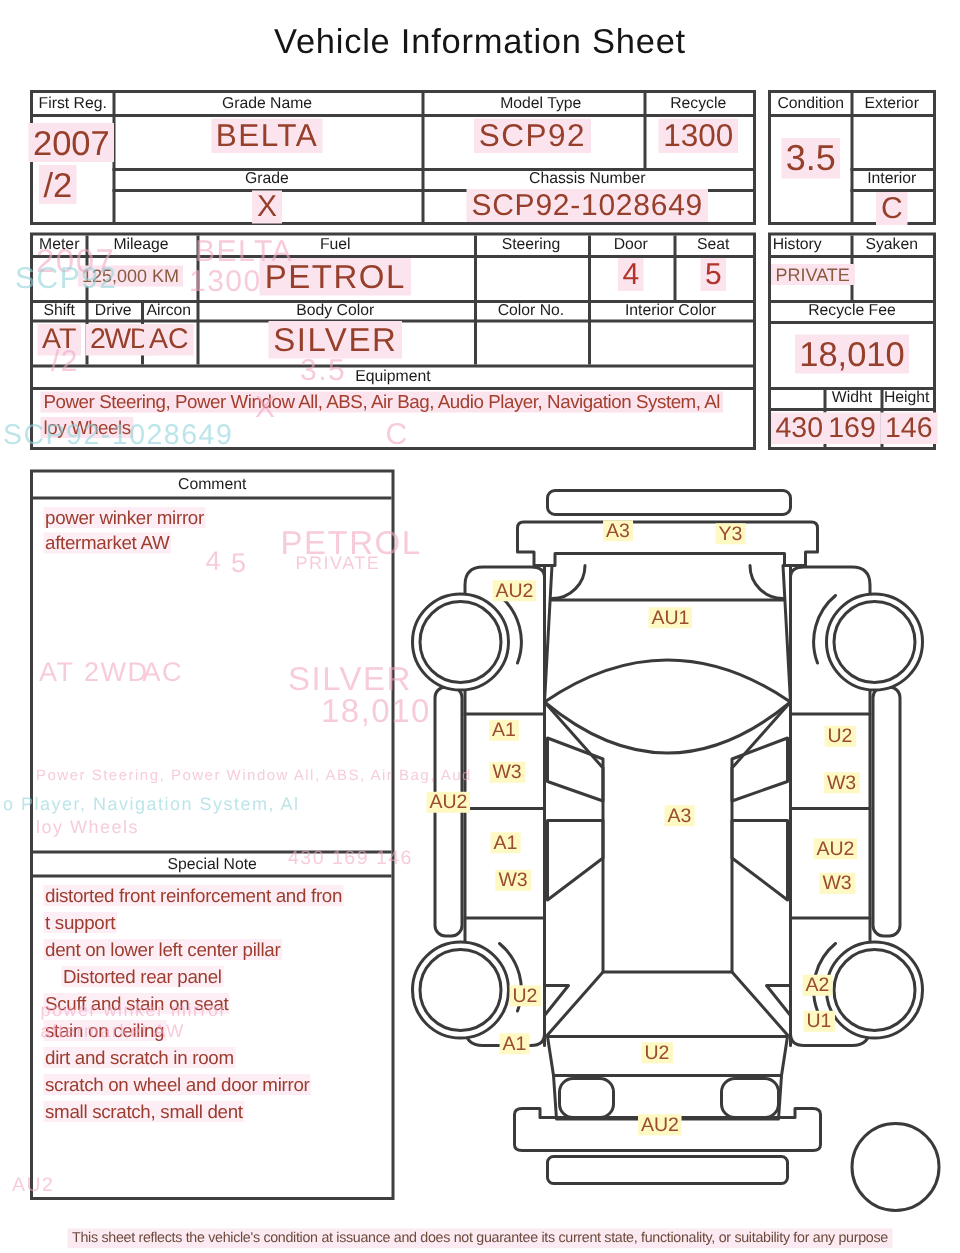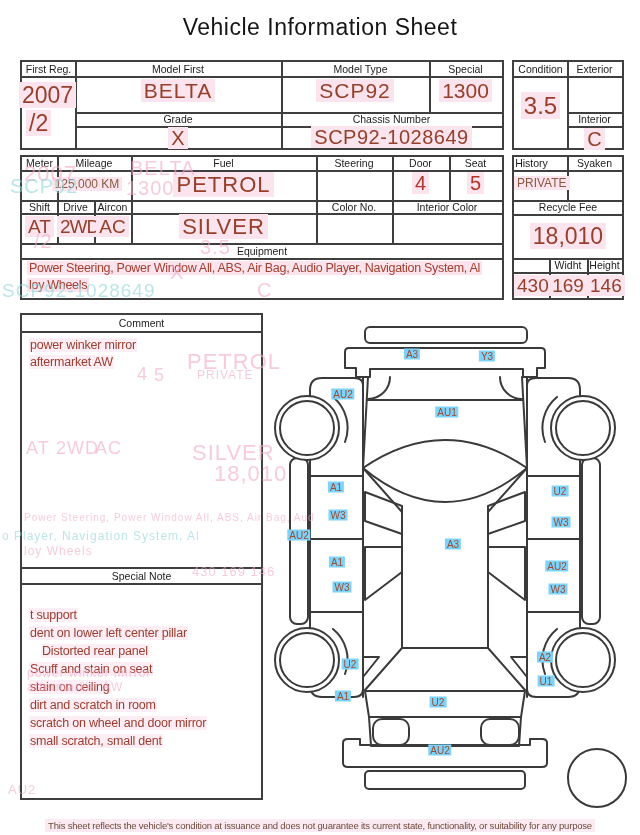--- a/index.html
+++ b/index.html
@@ -17,22 +17,22 @@
   .val span:empty{padding:0;background:none;}
   .crimson{color:#b1352a;}
   .smallval{font-size:12px;color:#8a5a40;}
   .eqline{position:absolute;left:5px;font-size:12.5px;letter-spacing:-.3px;
           color:#a33f2e;white-space:nowrap;}
   .eqline span{background:#fbe4ee;padding:0 2px;}
   .noteline{position:absolute;left:7px;font-size:12.5px;letter-spacing:-.2px;
             color:#9c3c2e;white-space:nowrap;}
   .noteline span{background:#fdeef5;padding:0 1px;}
   #diagram{position:absolute;left:262px;top:305px;width:380px;height:505px;}
-  .dmg{position:absolute;transform:translate(-50%,-50%);font-size:10px;
-       color:#9a4c30;background:#7dd3fc;padding:0 2px;line-height:1.1;white-space:nowrap;}
+  .dmg{position:absolute;transform:translate(-50%,-50%);font-size:13px;
+       color:#9a4c30;background:#fef9c3;padding:0 2px;line-height:1.1;white-space:nowrap;}
   .ghost{position:absolute;color:#f2a9c6;opacity:.6;letter-spacing:1px;white-space:nowrap;line-height:1;}
   .ghost.cy{color:#8fd4da;}
   .disclaimer{position:absolute;left:0;top:820px;width:640px;text-align:center;
               font-size:9.5px;letter-spacing:-.2px;color:#6b4a3c;}
   .disclaimer span{background:#fceaf2;padding:1px 3px;}
 </style>
 </head>
 <body>
 
 <div id="sheet">
@@ -41,23 +41,23 @@
 
   <div class="box" style="left:20px;top:60px;width:484px;height:90px;">
     <div class="vln" style="left:53px;top:0;height:86px;"></div>
     <div class="vln" style="left:259px;top:0;height:86px;"></div>
     <div class="vln" style="left:407px;top:0;height:50px;"></div>
     <div class="hln" style="left:0;top:14px;width:480px;"></div>
     <div class="hln" style="left:53px;top:50px;width:427px;"></div>
     <div class="hln" style="left:53px;top:64px;width:427px;"></div>
 
     <div class="hdr" style="left:0;top:1px;width:53px;">First Reg.</div>
-    <div class="hdr" style="left:53px;top:1px;width:206px;">Model First</div>
+    <div class="hdr" style="left:53px;top:1px;width:206px;">Grade Name</div>
     <div class="hdr" style="left:259px;top:1px;width:159px;">Model Type</div>
-    <div class="hdr" style="left:407px;top:1px;width:73px;">Special</div>
+    <div class="hdr" style="left:407px;top:1px;width:73px;">Recycle</div>
     <div class="hdr" style="left:53px;top:51px;width:206px;">Grade</div>
     <div class="hdr" style="left:259px;top:51px;width:221px;">Chassis Number</div>
 
     <div class="val" style="left:-3px;top:20px;width:62px;text-align:left;font-size:23px;"><span>2007</span></div>
     <div class="val" style="left:4px;top:48px;width:50px;text-align:left;font-size:23px;"><span>/2</span></div>
     <div class="val" style="left:53px;top:17px;width:206px;font-size:21px;letter-spacing:1px;"><span>BELTA</span></div>
     <div class="val" style="left:259px;top:17px;width:148px;font-size:21px;letter-spacing:1px;"><span>SCP92</span></div>
     <div class="val" style="left:407px;top:17px;width:73px;font-size:21px;"><span>1300</span></div>
     <div class="val" style="left:53px;top:65px;width:206px;font-size:20px;"><span>X</span></div>
     <div class="val" style="left:259px;top:64px;width:221px;font-size:20px;letter-spacing:.5px;"><span>SCP92-1028649</span></div>
@@ -98,20 +98,21 @@
 
     <div class="val smallval" style="left:28px;top:21px;width:74px;"><span>125,000 KM</span></div>
     <div class="val" style="left:109px;top:15px;width:185px;font-size:22px;letter-spacing:1px;"><span>PETROL</span></div>
     <div class="val" style="left:294px;top:18px;width:76px;font-size:18px;"><span></span></div>
     <div class="val crimson" style="left:370px;top:15px;width:57px;font-size:20px;"><span>4</span></div>
     <div class="val crimson" style="left:427px;top:15px;width:53px;font-size:20px;"><span>5</span></div>
 
     <div class="hdr" style="left:0;top:44px;width:35px;">Shift</div>
     <div class="hdr" style="left:35px;top:44px;width:37px;">Drive</div>
     <div class="hdr" style="left:72px;top:44px;width:37px;">Aircon</div>
+    <div class="hdr" style="left:109px;top:44px;width:185px;">Body Color</div>
     <div class="hdr" style="left:294px;top:44px;width:76px;">Color No.</div>
     <div class="hdr" style="left:370px;top:44px;width:110px;">Interior Color</div>
 
     <div class="val" style="left:0;top:59px;width:35px;font-size:19px;"><span>AT</span></div>
     <div class="val" style="left:35px;top:59px;width:37px;font-size:19px;letter-spacing:-1px;"><span>2WD</span></div>
     <div class="val" style="left:72px;top:59px;width:37px;font-size:19px;"><span>AC</span></div>
     <div class="val" style="left:109px;top:57px;width:185px;font-size:22px;letter-spacing:1px;"><span>SILVER</span></div>
     <div class="val" style="left:294px;top:60px;width:76px;font-size:18px;"><span></span></div>
     <div class="val" style="left:370px;top:60px;width:110px;font-size:18px;"><span></span></div>
 
@@ -148,20 +149,21 @@
 
   <div class="box" style="left:20px;top:313px;width:243px;height:487px;">
     <div class="hdr" style="left:0;top:2px;width:239px;">Comment</div>
     <div class="hln" style="left:0;top:16px;width:239px;"></div>
     <div class="noteline" style="top:23px;"><span>power winker mirror</span></div>
     <div class="noteline" style="top:40px;"><span>aftermarket AW</span></div>
 
     <div class="hln" style="left:0;top:252px;width:239px;"></div>
     <div class="hdr" style="left:0;top:255px;width:239px;">Special Note</div>
     <div class="hln" style="left:0;top:268px;width:239px;"></div>
+    <div class="noteline" style="top:275px;"><span>distorted front reinforcement and fron</span></div>
     <div class="noteline" style="top:293px;"><span>t support</span></div>
     <div class="noteline" style="top:311px;"><span>dent on lower left center pillar</span></div>
     <div class="noteline" style="top:329px;padding-left:12px;"><span>Distorted rear panel</span></div>
     <div class="noteline" style="top:347px;"><span>Scuff and stain on seat</span></div>
     <div class="noteline" style="top:365px;"><span>stain on ceiling</span></div>
     <div class="noteline" style="top:383px;"><span>dirt and scratch in room</span></div>
     <div class="noteline" style="top:401px;"><span>scratch on wheel and door mirror</span></div>
     <div class="noteline" style="top:419px;"><span>small scratch, small dent</span></div>
   </div>
 

